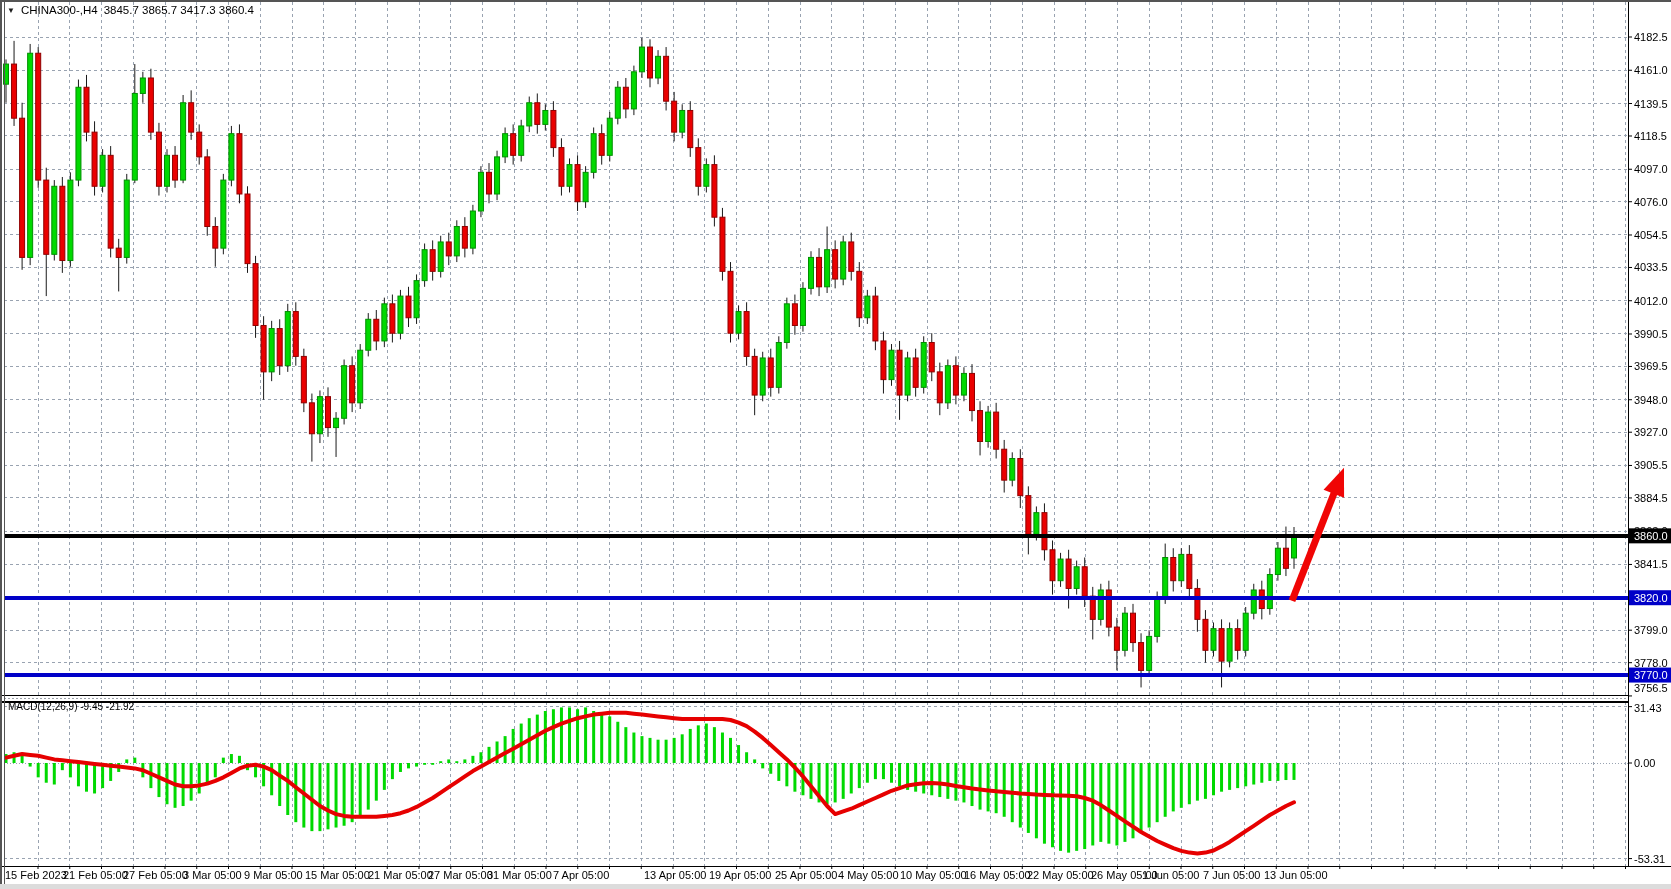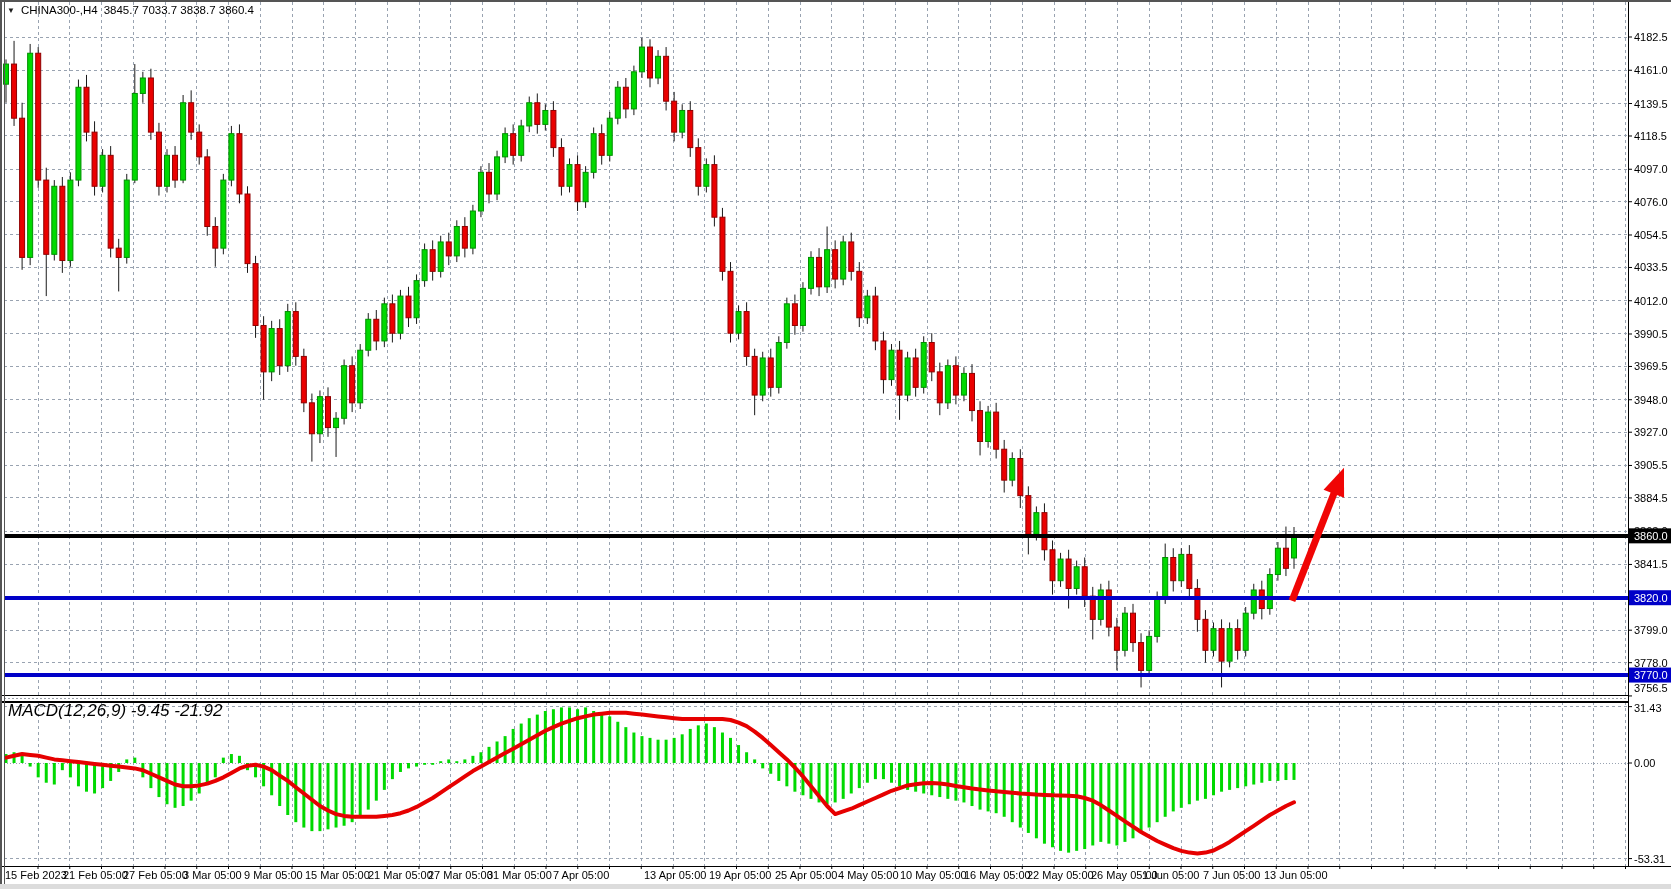--- a/index.html
+++ b/index.html
@@ -2,21 +2,21 @@
 <html><head>
 <meta charset="utf-8">
 <style>
   html,body{margin:0;padding:0;background:#f0f0f0;}
   #win{position:relative;width:1671px;height:889px;background:#ffffff;overflow:hidden;
        font-family:"Liberation Sans",sans-serif;}
   #chart-svg{position:absolute;left:0;top:0;}
   #symbol-info{position:absolute;left:7px;top:4px;font-size:11.5px;color:#000;
        display:flex;align-items:center;gap:6px;white-space:nowrap;}
   #symbol-info .dd{font-size:8px;color:#1a1a1a;cursor:pointer;}
-  #macd-label{position:absolute;left:8px;top:701px;font-size:17px;color:#000;white-space:nowrap;font-style:italic;}
+  #macd-label{position:absolute;left:8px;top:701px;font-size:10px;color:#000;white-space:nowrap;}
   text{font-family:"Liberation Sans",sans-serif;}
 </style>
 </head>
 <body>
 
 <div id="win">
   <svg id="chart-svg" width="1671" height="889">
       <g shape-rendering="crispEdges">
         <line x1="38" y1="2" x2="38" y2="695" stroke="#99a3b1" stroke-width="1" stroke-dasharray="3 3"></line>
         <line x1="38" y1="702" x2="38" y2="866" stroke="#99a3b1" stroke-width="1" stroke-dasharray="3 3"></line>
@@ -784,16 +784,16 @@
         <text x="1027" y="879" font-size="11" fill="#000000" text-anchor="start">22 May 05:00</text>
         <text x="1091" y="879" font-size="11" fill="#000000" text-anchor="start">26 May 05:00</text>
         <text x="1142" y="879" font-size="11" fill="#000000" text-anchor="start">1 Jun 05:00</text>
         <text x="1203" y="879" font-size="11" fill="#000000" text-anchor="start">7 Jun 05:00</text>
         <text x="1264" y="879" font-size="11" fill="#000000" text-anchor="start">13 Jun 05:00</text>
       </g>
     </svg>
   <div id="symbol-info">
     <span class="dd">▼</span>
     <span>CHINA300-,H4</span>
-    <span>3845.7 7033.7 3838.7 3860.4</span>
+    <span>3845.7 3865.7 3417.3 3860.4</span>
   </div>
   <div id="macd-label">MACD(12,26,9) -9.45 -21.92</div>
 </div>
 
 </body></html>

